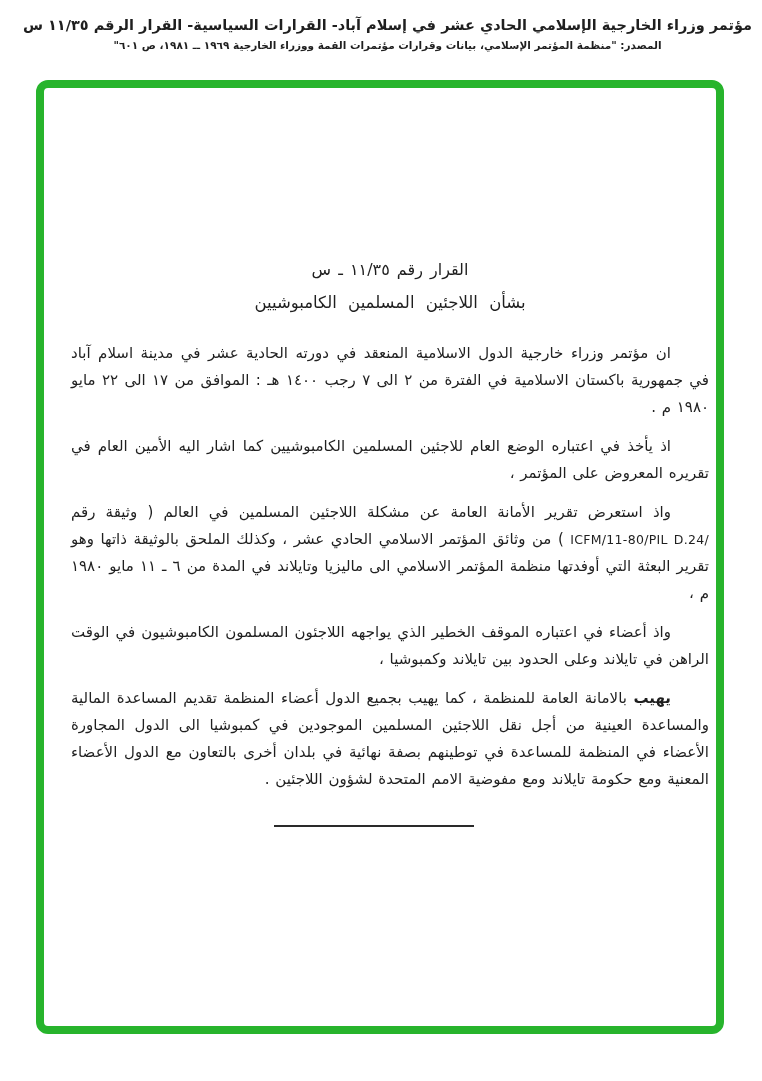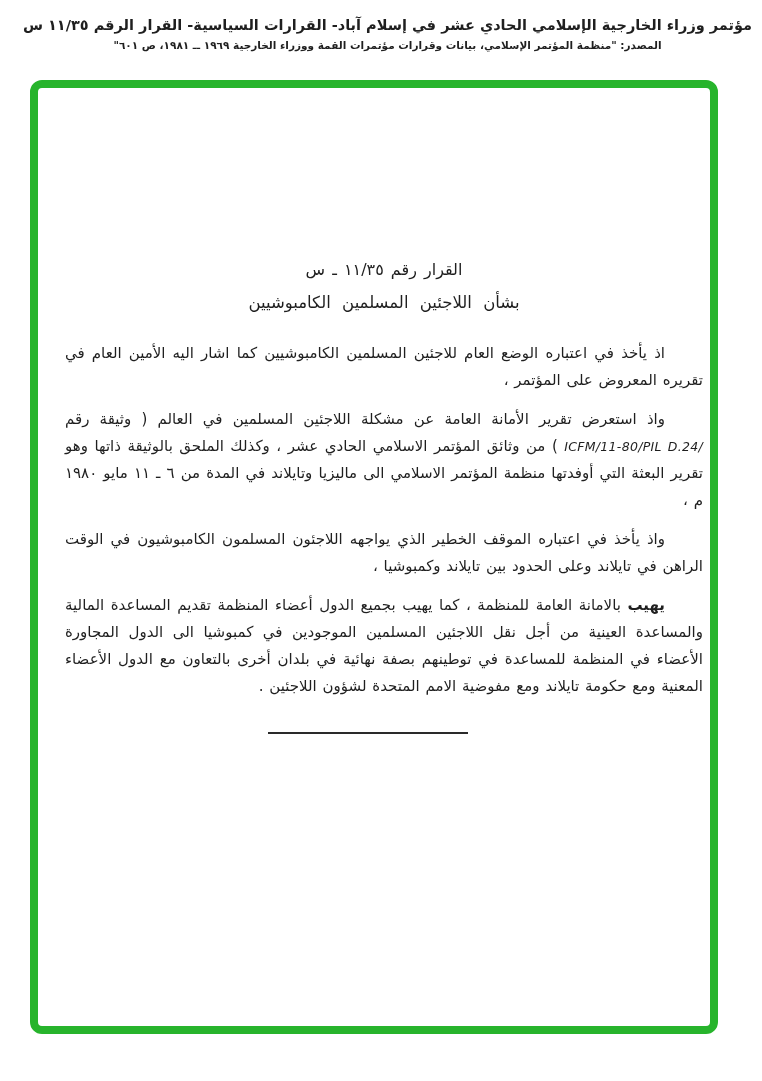--- a/index.html
+++ b/index.html
@@ -21,21 +21,21 @@
     font-size: 14.5px; font-weight: bold; letter-spacing: 0.2px;
     white-space: nowrap;
   }
   .header-line2 {
     font-size: 10.5px; font-weight: bold; margin-top: 6px;
     white-space: nowrap;
   }
 
   
   .frame {
-    position: absolute; left: 30px; top: 80px;
+    position: absolute; left: 36px; top: 80px;
     width: 688px; height: 954px;
     box-sizing: border-box;
     border: 8px solid #27b42c;
     border-radius: 12px;
     background: #ffffff;
   }
   .frame-inner {
     box-sizing: border-box;
     width: 100%; height: 100%;
     padding: 172px 7px 0 27px;
@@ -53,21 +53,21 @@
 
   .para {
     font-size: 15px; line-height: 27px;
     text-align: justify; text-indent: 38px;
     margin: 0 0 12px 0;
     word-spacing: 1px;
   }
   .lead { font-weight: bold; }
   .doc-ref {
     direction: ltr; unicode-bidi: embed;
-    font-size: 12.5px; letter-spacing: 0.3px; font-style: italic;
+    font-size: 12.5px; letter-spacing: 0.3px;
   }
 
   .closing-rule {
     width: 200px; height: 2px; background: #2a2a2a;
     margin: 32px auto 0 0;
     margin-left: 203px; margin-right: auto;
   }
 </style>
 </head>
 <body>
@@ -79,26 +79,27 @@
     <div class="header-line2">المصدر: "منظمة المؤتمر الإسلامي، بيانات وقرارات مؤتمرات القمة ووزراء الخارجية ١٩٦٩ ــ ١٩٨١، ص ٦٠١"</div>
   </div>
 
   <div class="frame">
     <div class="frame-inner">
 
       <div class="title-number">القرار رقم ١١/٣٥ ـ س</div>
 
       <div class="title-subject">بشأن اللاجئين المسلمين الكامبوشيين</div>
 
+      <p class="para">ان مؤتمر وزراء خارجية الدول الاسلامية المنعقد في دورته الحادية عشر في مدينة اسلام آباد في جمهورية باكستان الاسلامية في الفترة من ٢ الى ٧ رجب ١٤٠٠ هـ : الموافق من ١٧ الى ٢٢ مايو ١٩٨٠ م .</p>
 
       <p class="para">اذ يأخذ في اعتباره الوضع العام للاجئين المسلمين الكامبوشيين كما اشار اليه الأمين العام في تقريره المعروض على المؤتمر ،</p>
 
       <p class="para"><span>واذ استعرض تقرير الأمانة العامة عن مشكلة اللاجئين المسلمين في العالم ( وثيقة رقم</span> <span class="doc-ref">ICFM/11-80/PIL D.24/</span> <span>) من وثائق المؤتمر الاسلامي الحادي عشر ، وكذلك الملحق بالوثيقة ذاتها وهو تقرير البعثة التي أوفدتها منظمة المؤتمر الاسلامي الى ماليزيا وتايلاند في المدة من ٦ ـ ١١ مايو ١٩٨٠ م ،</span></p>
 
-      <p class="para">واذ يأخذ في اعتباره الموقف الخطير الذي يواجهه اللاجئون المسلمون الكامبوشيون في الوقت الراهن في تايلاند وعلى الحدود بين تايلاند وكمبوشيا ،</p>
+      <p class="para">واذ أعضاء في اعتباره الموقف الخطير الذي يواجهه اللاجئون المسلمون الكامبوشيون في الوقت الراهن في تايلاند وعلى الحدود بين تايلاند وكمبوشيا ،</p>
 
 
       <p class="para"><span class="lead">يهيب</span> <span>بالامانة العامة للمنظمة ، كما يهيب بجميع الدول أعضاء المنظمة تقديم المساعدة المالية والمساعدة العينية من أجل نقل اللاجئين المسلمين الموجودين في كمبوشيا الى الدول المجاورة الأعضاء في المنظمة للمساعدة في توطينهم بصفة نهائية في بلدان أخرى بالتعاون مع الدول الأعضاء المعنية ومع حكومة تايلاند ومع مفوضية الامم المتحدة لشؤون اللاجئين .</span></p>
 
       <div class="closing-rule"></div>
 
     </div>
   </div>
 
 </div>

